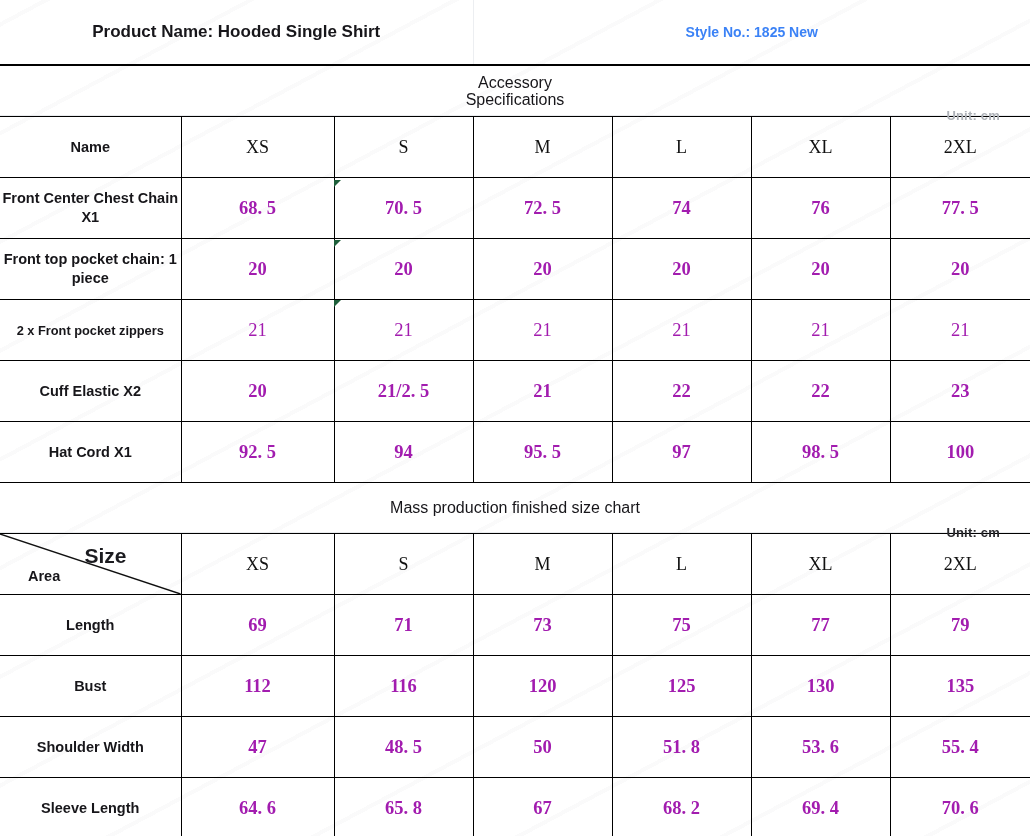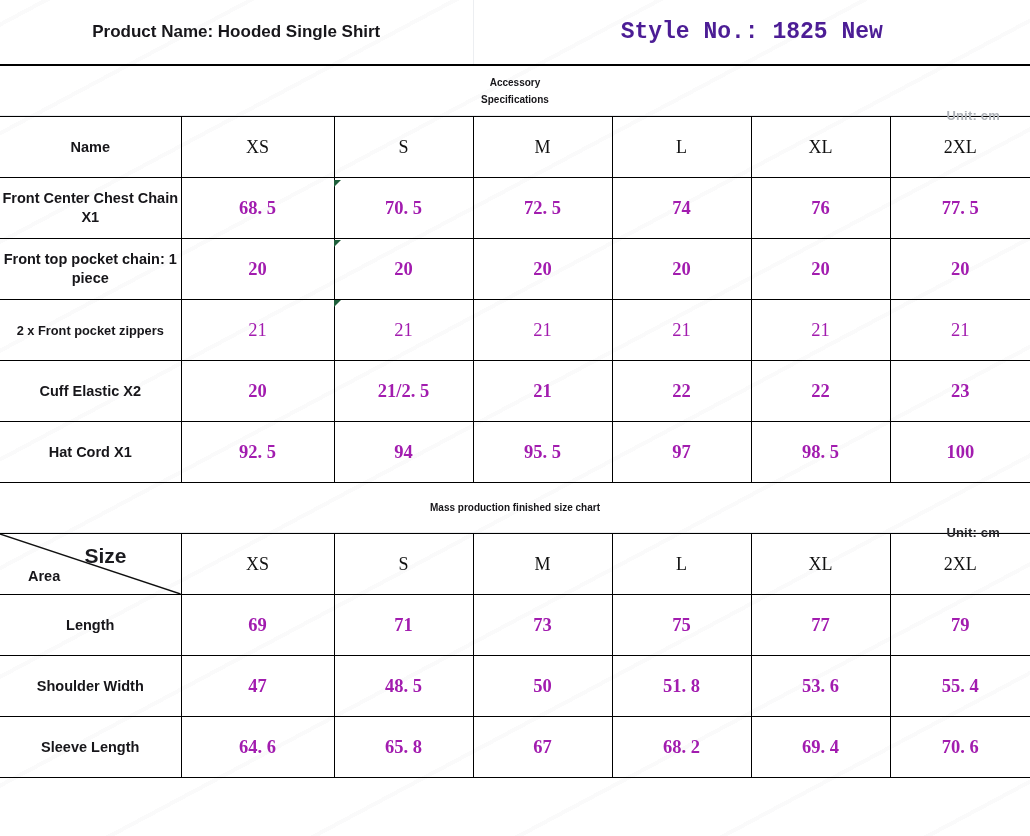--- a/index.html
+++ b/index.html
@@ -35,36 +35,36 @@
     background:transparent;
   }
 
   
   .prodrow td{height:64px;border-bottom:2px solid #000;}
   .prodrow td.left{
     border-right:1px solid #eceef1;
     font-size:17px;font-weight:bold;color:#17161a;
   }
   .prodrow td.right{
-    font-size:23px;font-weight:bold;color:#4c1d95;font-family:Liberation Mono, monospace;
+    font-size:14px;font-weight:bold;color:#3b82f6;
   }
 
   
   .bannerrow td{
     height:49px;
     border-bottom:1px solid #e9ebee;
     position:relative;
   }
   .banner-inner{
     position:relative;
     height:49px;
     display:flex;align-items:center;justify-content:center;
   }
   .banner-title{
-    font-size:10px;font-weight:bold;color:#17161a;
+    font-size:16px;font-weight:normal;color:#17161a;
     line-height:17px;text-align:center;
   }
   .unit{
     position:absolute;right:30px;bottom:-8px;
     font-size:13px;font-weight:bold;
     letter-spacing:.2px;
     white-space:nowrap;
     margin-top:16px;
   }
   .unit.pale{color:#aeb2b8;}
@@ -275,20 +275,29 @@
     <tr>
       <td class="rowlabel noleft">Length</td>
       <td class="val bolder">69</td>
       <td class="val bolder">71</td>
       <td class="val bolder">73</td>
       <td class="val bolder">75</td>
       <td class="val bolder">77</td>
       <td class="val bolder noright">79</td>
     </tr>
 
+    <tr>
+      <td class="rowlabel noleft">Bust</td>
+      <td class="val bolder">112</td>
+      <td class="val bolder">116</td>
+      <td class="val bolder">120</td>
+      <td class="val bolder">125</td>
+      <td class="val bolder">130</td>
+      <td class="val bolder noright">135</td>
+    </tr>
 
     <tr>
       <td class="rowlabel noleft">Shoulder Width</td>
       <td class="val bolder">47</td>
       <td class="val bolder">48. 5</td>
       <td class="val bolder">50</td>
       <td class="val bolder">51. 8</td>
       <td class="val bolder">53. 6</td>
       <td class="val bolder noright">55. 4</td>
     </tr>

